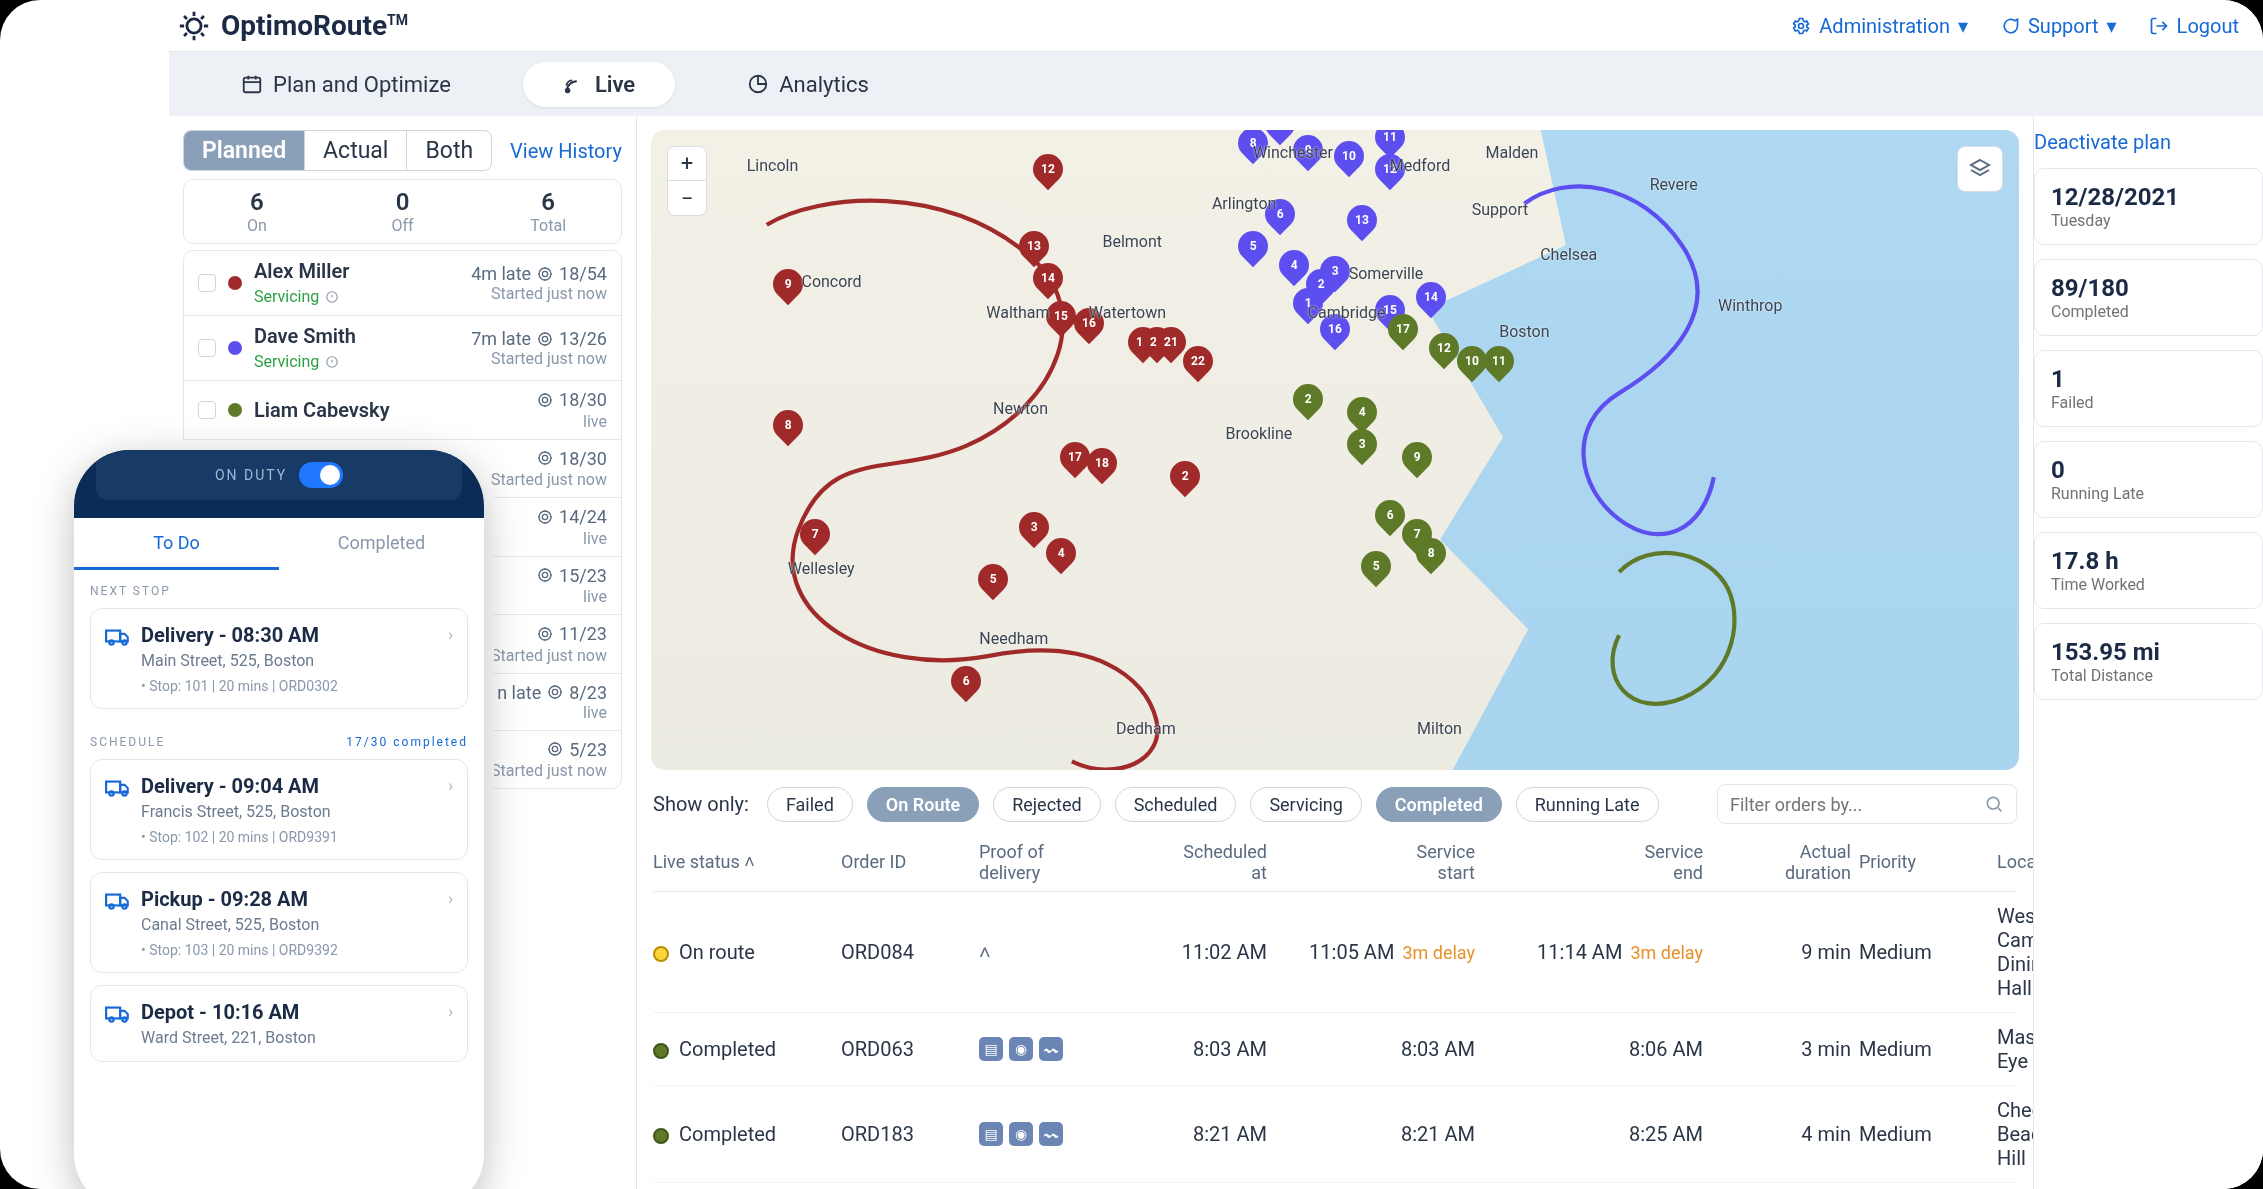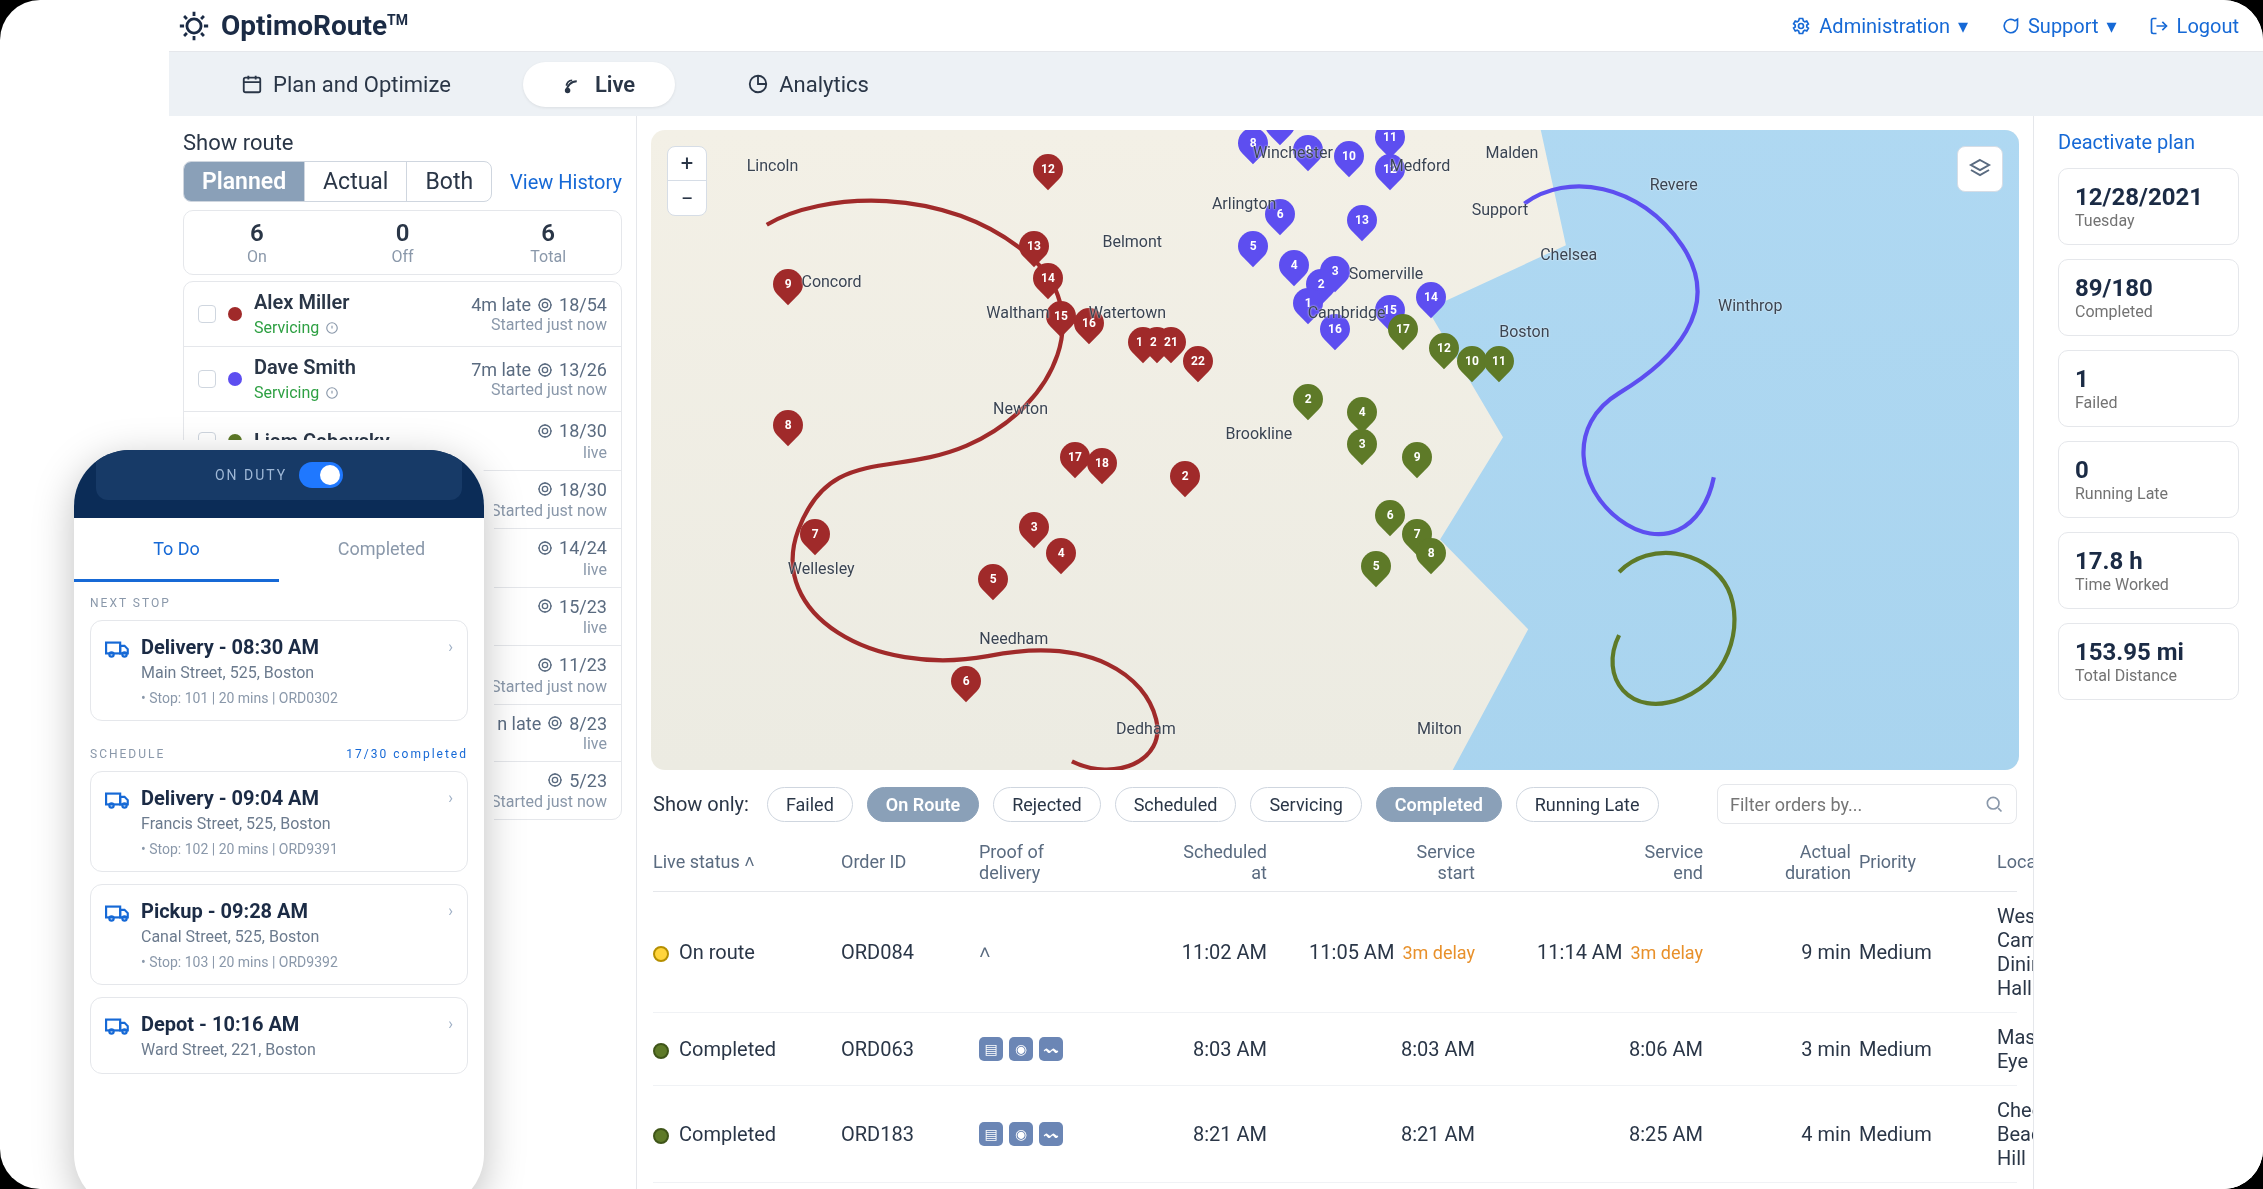--- a/index.html
+++ b/index.html
@@ -67,36 +67,36 @@
 .thead .th { line-height: 1.15; }
 .thead .right { text-align: right; }
 .trow { font-size: 20px; color: #2a3647; padding: 12px 0; border-bottom: 1px solid #f0f2f5; }
 .statusdot { width: 16px; height: 16px; border-radius: 50%; display: inline-block; margin-right: 10px; vertical-align: middle; }
 .sd-route { background: #ffd43b; border: 2px solid #b58f00; }
 .sd-done { background: #5e7a28; border: 2px solid #3f5519; }
 .pod { display: flex; gap: 6px; }
 .pod .pb { width: 24px; height: 24px; border-radius: 5px; background: #6b86b5; color: #fff; display: flex; align-items: center; justify-content: center; font-size: 14px; }
 .delay { color: #e8902a; font-size: 18px; margin-left: 8px; }
 .aright { text-align: right; }
-.rightpanel { width: 230px; padding: 14px 24px; border-left: 1px solid #e5e7eb; background: #fff; display: flex; flex-direction: column; gap: 14px; }
+.rightpanel { width: 230px; padding: 14px 0; border-left: 1px solid #e5e7eb; background: #fff; display: flex; flex-direction: column; gap: 14px; }
 .rightpanel .deact { color: #1669d6; font-size: 20px; }
 .stat { border: 1px solid #e5e7eb; border-radius: 10px; padding: 14px 16px; }
 .stat .v { font-size: 24px; font-weight: 700; color: #1b2b45; }
 .stat .l { font-size: 16px; color: #737373; }
 
 .phone { position: absolute; left: 74px; top: 450px; width: 410px; height: 760px; background: #fff; border-radius: 56px; box-shadow: 0 10px 40px rgba(0,0,0,.25), 0 0 0 10px #fff; overflow: hidden; }
 .phone .topbar { background: #0b2c57; color: #fff; height: 130px; padding: 18px 22px 0; position: relative; }
 .phone .notch { position: absolute; left: 50%; top: 0; transform: translateX(-50%); width: 160px; height: 28px; background: #fff; border-radius: 0 0 20px 20px; }
 .phone .time { font-size: 16px; }
 .phone .title { font-size: 24px; font-weight: 600; margin-top: 16px; }
 .phone .duty { background: #173a67; border-radius: 12px; margin-top: 0; padding: 12px 18px; display: flex; align-items: center; justify-content: center; gap: 12px; color: #9fb8d6; font-size: 14px; letter-spacing: 2px; }
 .phone .switch { width: 44px; height: 26px; border-radius: 999px; background: #1f78ff; position: relative; }
 .phone .switch::after { content: ""; position: absolute; right: 3px; top: 3px; width: 20px; height: 20px; background: #fff; border-radius: 50%; }
 .phone .tabsrow { display: flex; background: #fff; }
-.phone .ptab { flex: 1; text-align: center; padding: 20px 0; font-size: 18px; color: #8a98aa; }
+.phone .ptab { flex: 1; text-align: center; padding: 14px 0; font-size: 18px; color: #8a98aa; }
 .phone .ptab.active { color: #1669d6; border-bottom: 3px solid #1669d6; }
 .phone .section { padding: 0 16px; }
 .phone .sh { font-size: 12px; letter-spacing: 2px; color: #8a98aa; padding: 14px 0 10px; display: flex; justify-content: space-between; }
 .phone .card { border: 1px solid #e5e7eb; border-radius: 12px; padding: 14px 16px; margin-bottom: 12px; position: relative; }
 .phone .card .ctitle { font-size: 20px; font-weight: 700; color: #1b2b45; }
 .phone .card .csub { font-size: 16px; color: #6c7b8e; margin-top: 4px; }
 .phone .card .cmeta { font-size: 14px; color: #8a98aa; margin-top: 8px; }
 .phone .card .cicon { position: absolute; left: 14px; top: 14px; width: 26px; height: 26px; color: #1669d6; }
 .phone .card.withicon { padding-left: 50px; }
 .phone .chev { position: absolute; right: 14px; top: 16px; color: #9fb0c6; }
@@ -167,21 +167,20 @@
               <circle cx="12" cy="12" r="9"></circle>
               <path d="M12 3v9h9"></path>
             </svg>
           <span>Analytics</span>
         </div>
       </div>
 
       <div class="main">
 
         <div class="sidebar">
-          <div class="showroute">Show route</div>
           <div class="segrow">
             <div class="segmented" id="segmented">
                 <div class="seg active">Planned</div>
                 <div class="seg">Actual</div>
                 <div class="seg">Both</div>
               </div>
             <div class="view-history">View History</div>
           </div>
           <div class="totals" id="totals">
               <div class="tot">

